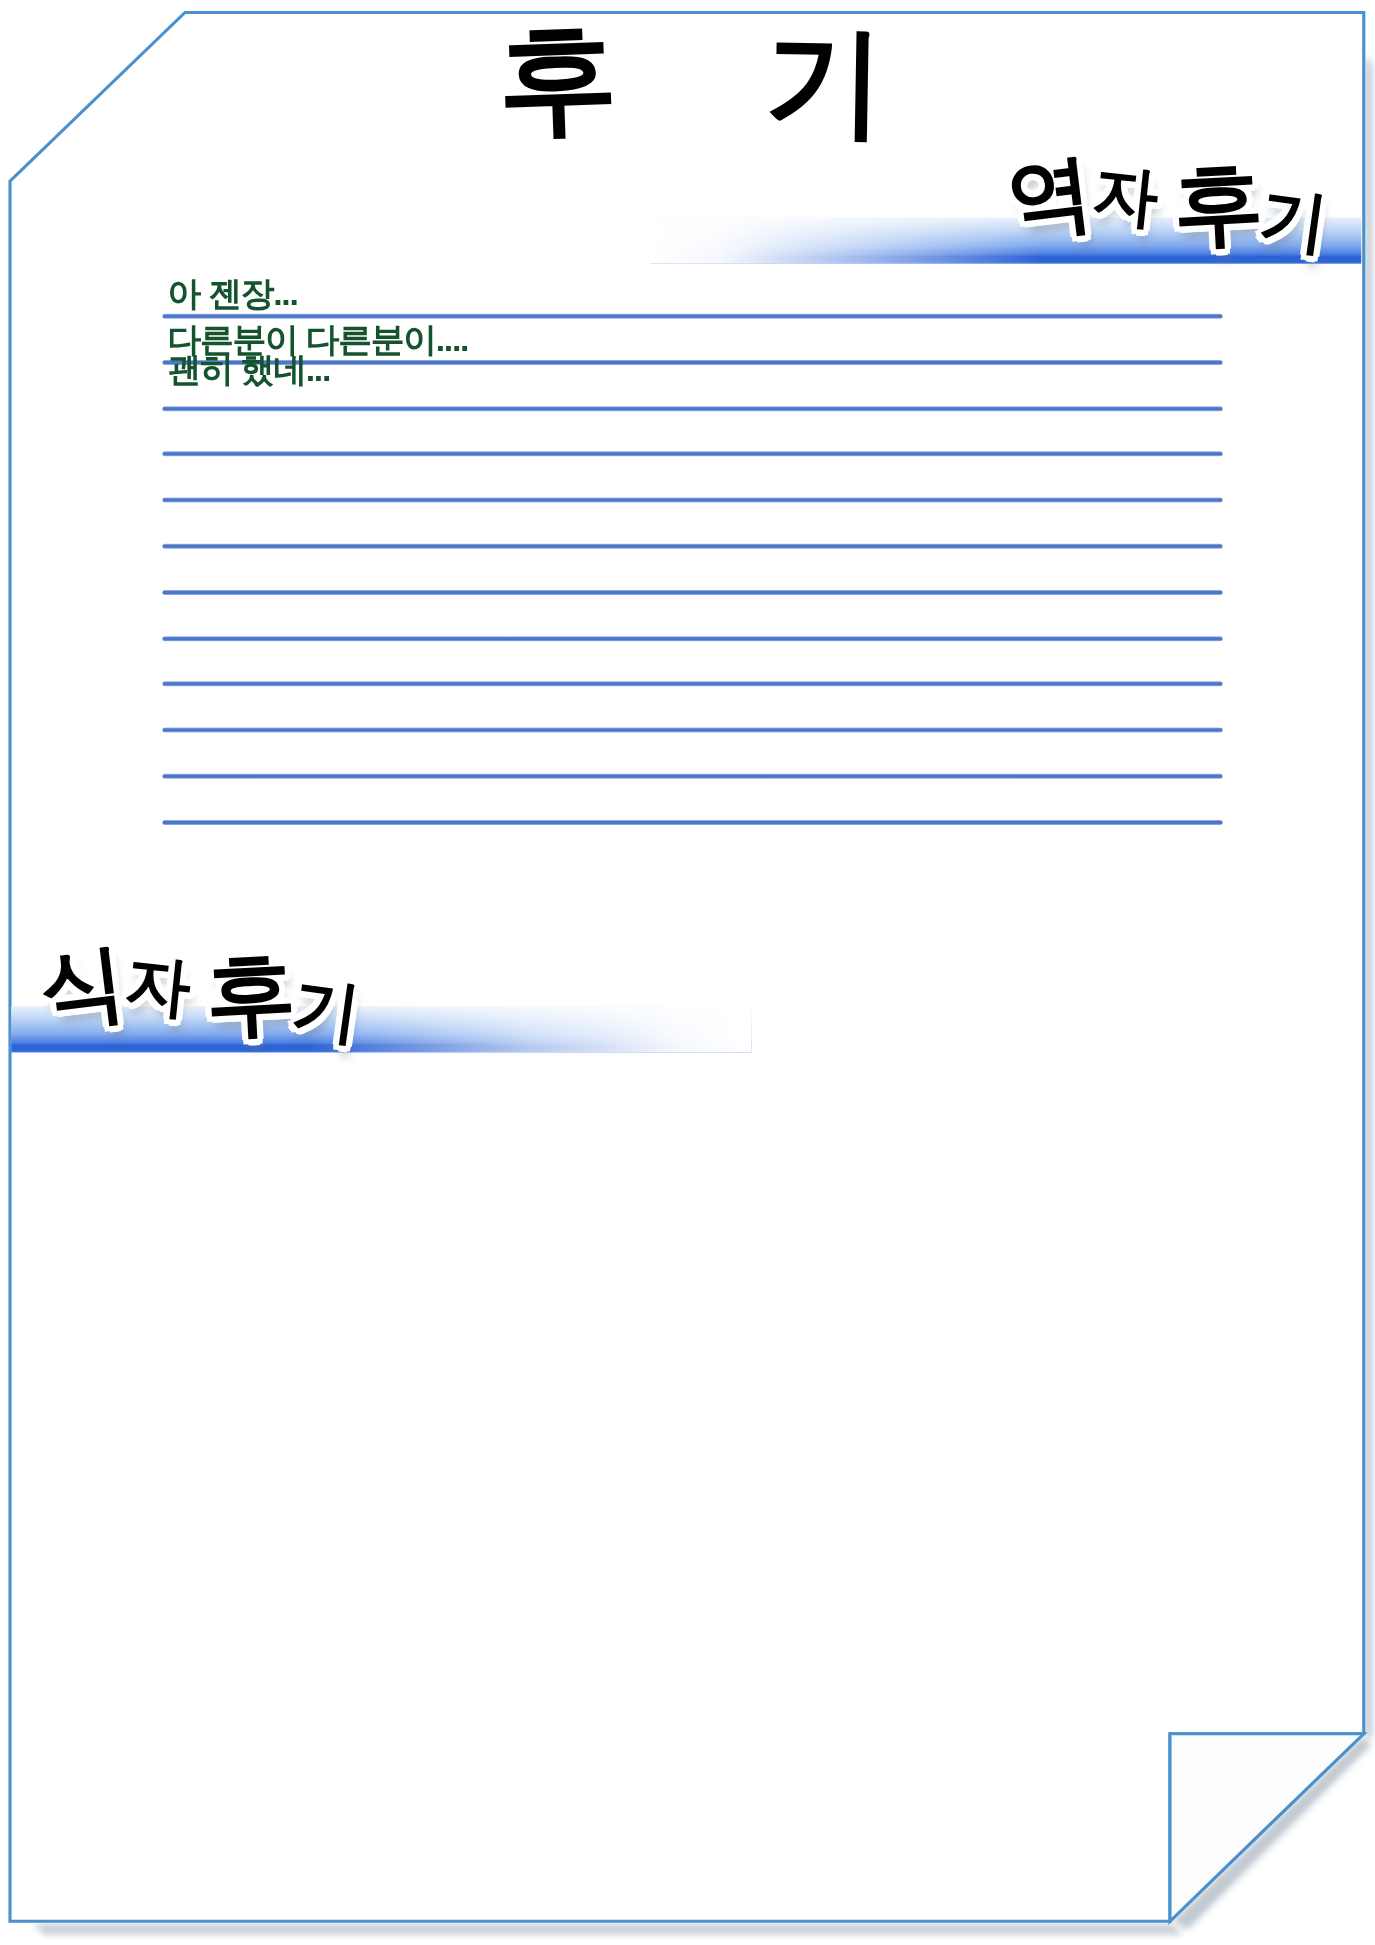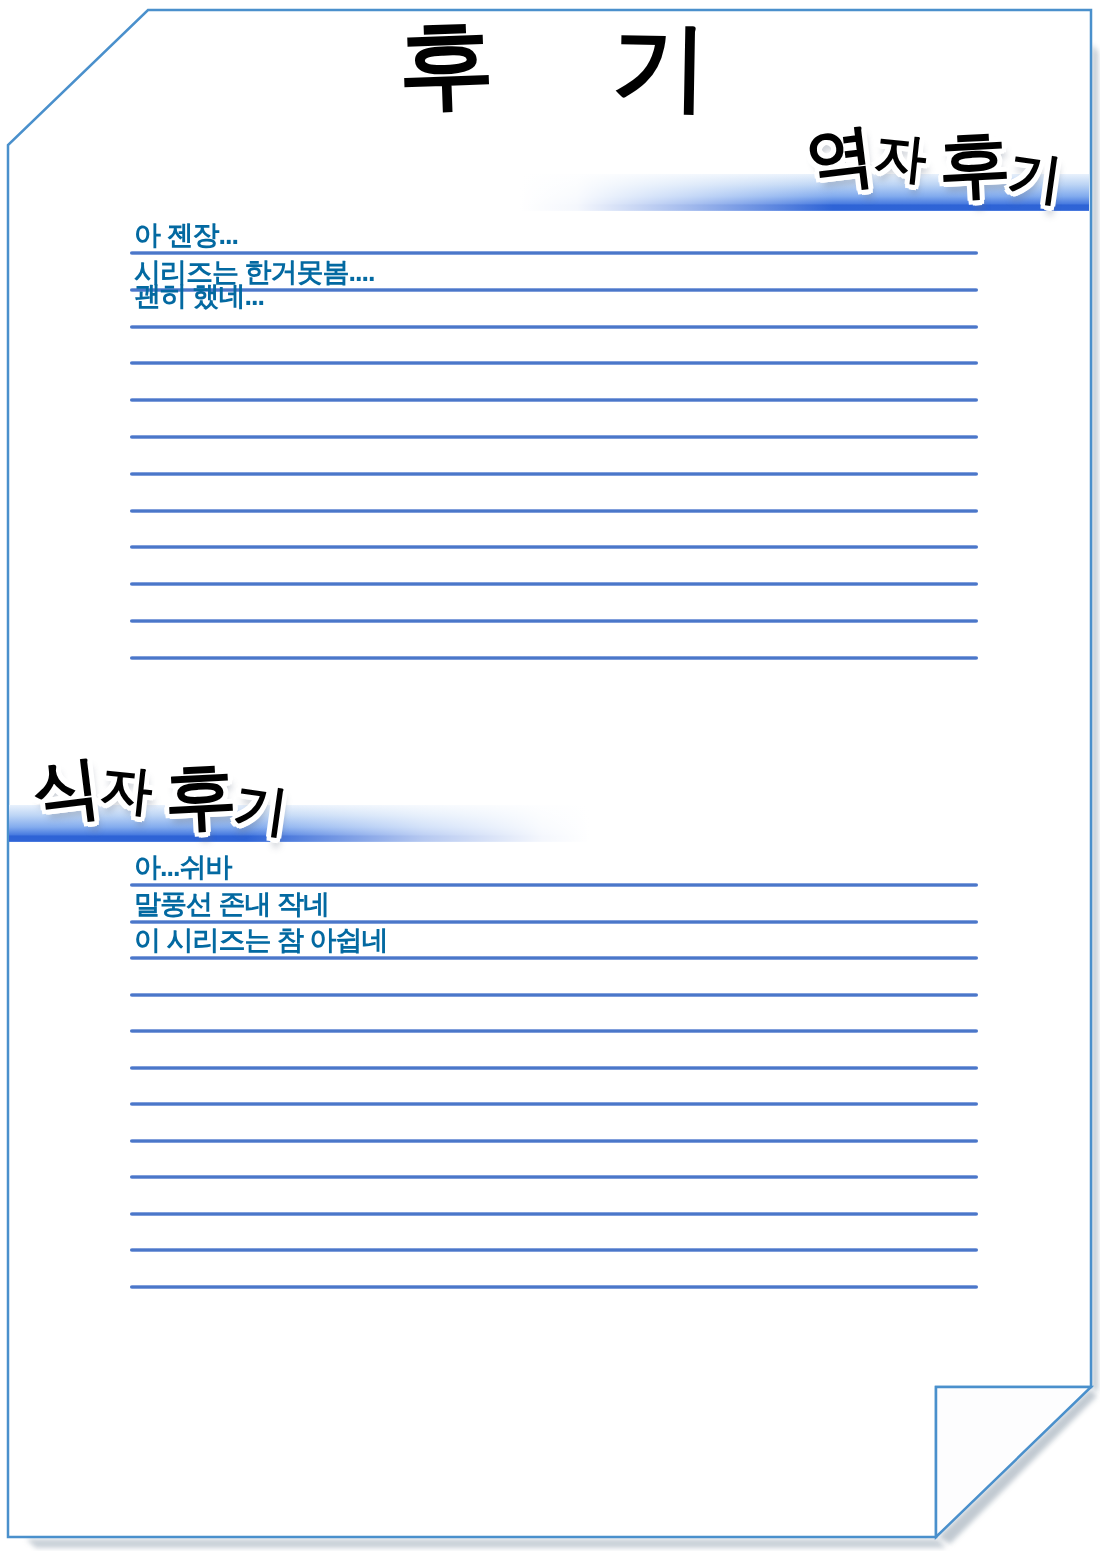--- a/index.html
+++ b/index.html
@@ -95,21 +95,21 @@
       #a9bde9 100%);
   }
   .note {
     position: absolute;
     left: 4px;
     height: 30px;
     line-height: 30px;
     font-size: 27px;
     font-weight: bold;
     letter-spacing: -1px;
-    color: #0369a1;
+    color: #14532d;
     white-space: nowrap;
   }
 </style>
 </head>
 <body>
 
 <div id="stage">
 
   <svg id="sheet-svg" width="1100" height="1556" viewBox="0 0 1100 1556">
     <defs>
@@ -139,38 +139,21 @@
       <div class="rule-line" style="top: 110px;"></div>
       <div class="rule-line" style="top: 147px;"></div>
       <div class="rule-line" style="top: 184px;"></div>
       <div class="rule-line" style="top: 221px;"></div>
       <div class="rule-line" style="top: 258px;"></div>
       <div class="rule-line" style="top: 294px;"></div>
       <div class="rule-line" style="top: 331px;"></div>
       <div class="rule-line" style="top: 368px;"></div>
       <div class="rule-line" style="top: 405px;"></div>
       <div class="note" style="top: -31px;">아 젠장...</div>
-      <div class="note" style="top: 6px;">시리즈는 한거못봄....</div>
+      <div class="note" style="top: 6px;">다른분이 다른분이....</div>
       <div class="note" style="top: 30px;">괜히 했네...</div>
     </div>
 
   <div class="bar bar-left"></div>
   <div class="jitter-text outlined header-typesetter"><span class="jchar" style="font-size: 68px; transform: rotate(-7deg) translateY(0px);">식</span><span class="jchar" style="font-size: 52px; transform: rotate(6deg) translateY(-6px);">자</span><span class="jspace" style="width: 12px;"></span><span class="jchar" style="font-size: 72px; transform: rotate(-3deg) translateY(8px);">후</span><span class="jchar" style="font-size: 54px; transform: rotate(8deg) translateY(14px);">기</span></div>
 
-  <div class="section-lines" style="left: 130px; top: 883px; width: 848px; height: 405.5px;">
-      <div class="rule-line" style="top: 0px;"></div>
-      <div class="rule-line" style="top: 37px;"></div>
-      <div class="rule-line" style="top: 73px;"></div>
-      <div class="rule-line" style="top: 110px;"></div>
-      <div class="rule-line" style="top: 146px;"></div>
-      <div class="rule-line" style="top: 183px;"></div>
-      <div class="rule-line" style="top: 219px;"></div>
-      <div class="rule-line" style="top: 256px;"></div>
-      <div class="rule-line" style="top: 292px;"></div>
-      <div class="rule-line" style="top: 329px;"></div>
-      <div class="rule-line" style="top: 365px;"></div>
-      <div class="rule-line" style="top: 402px;"></div>
-      <div class="note" style="top: -31px;">아...쉬바</div>
-      <div class="note" style="top: 6px;">말풍선 존내 작네</div>
-      <div class="note" style="top: 42px;">이 시리즈는 참 아쉽네</div>
-    </div>
 
 </div>
 
 </body></html>

